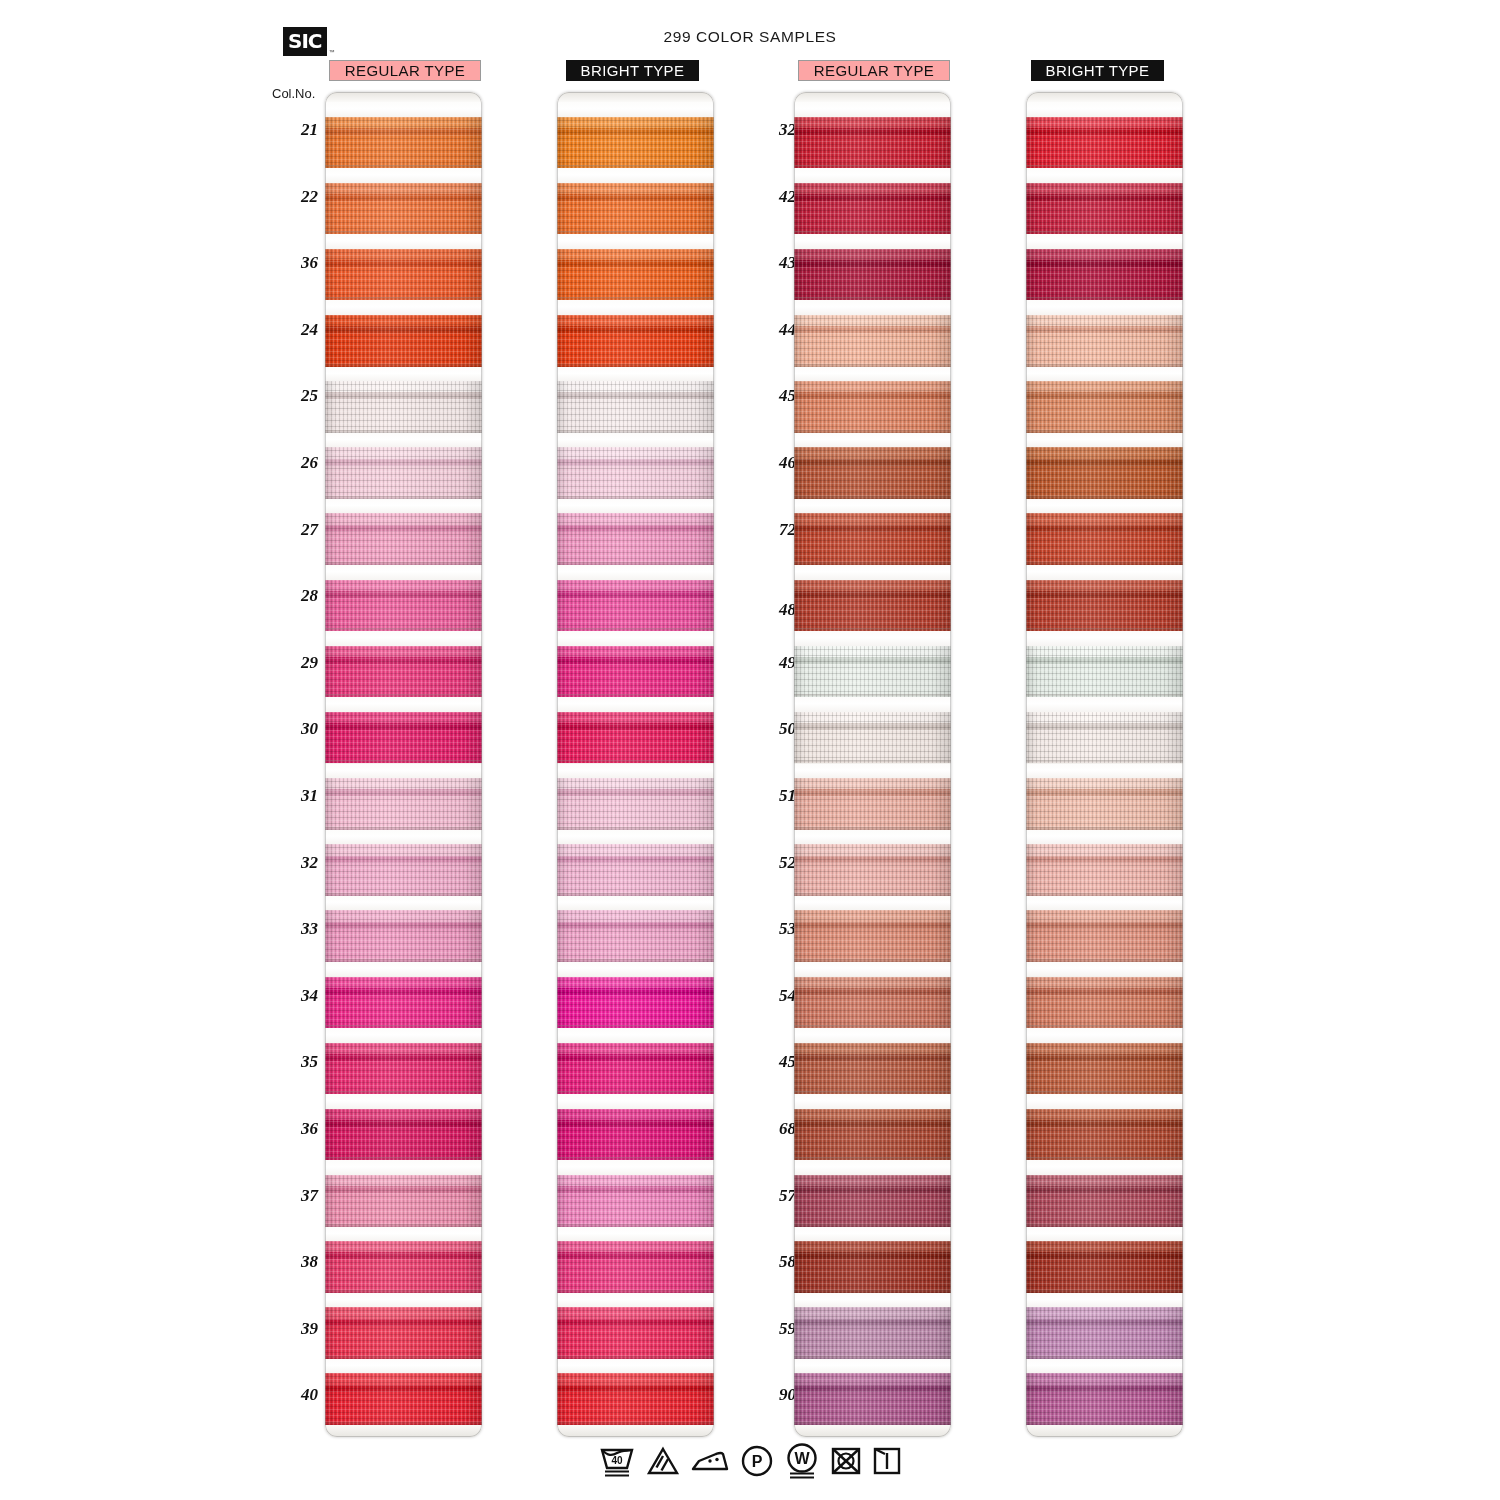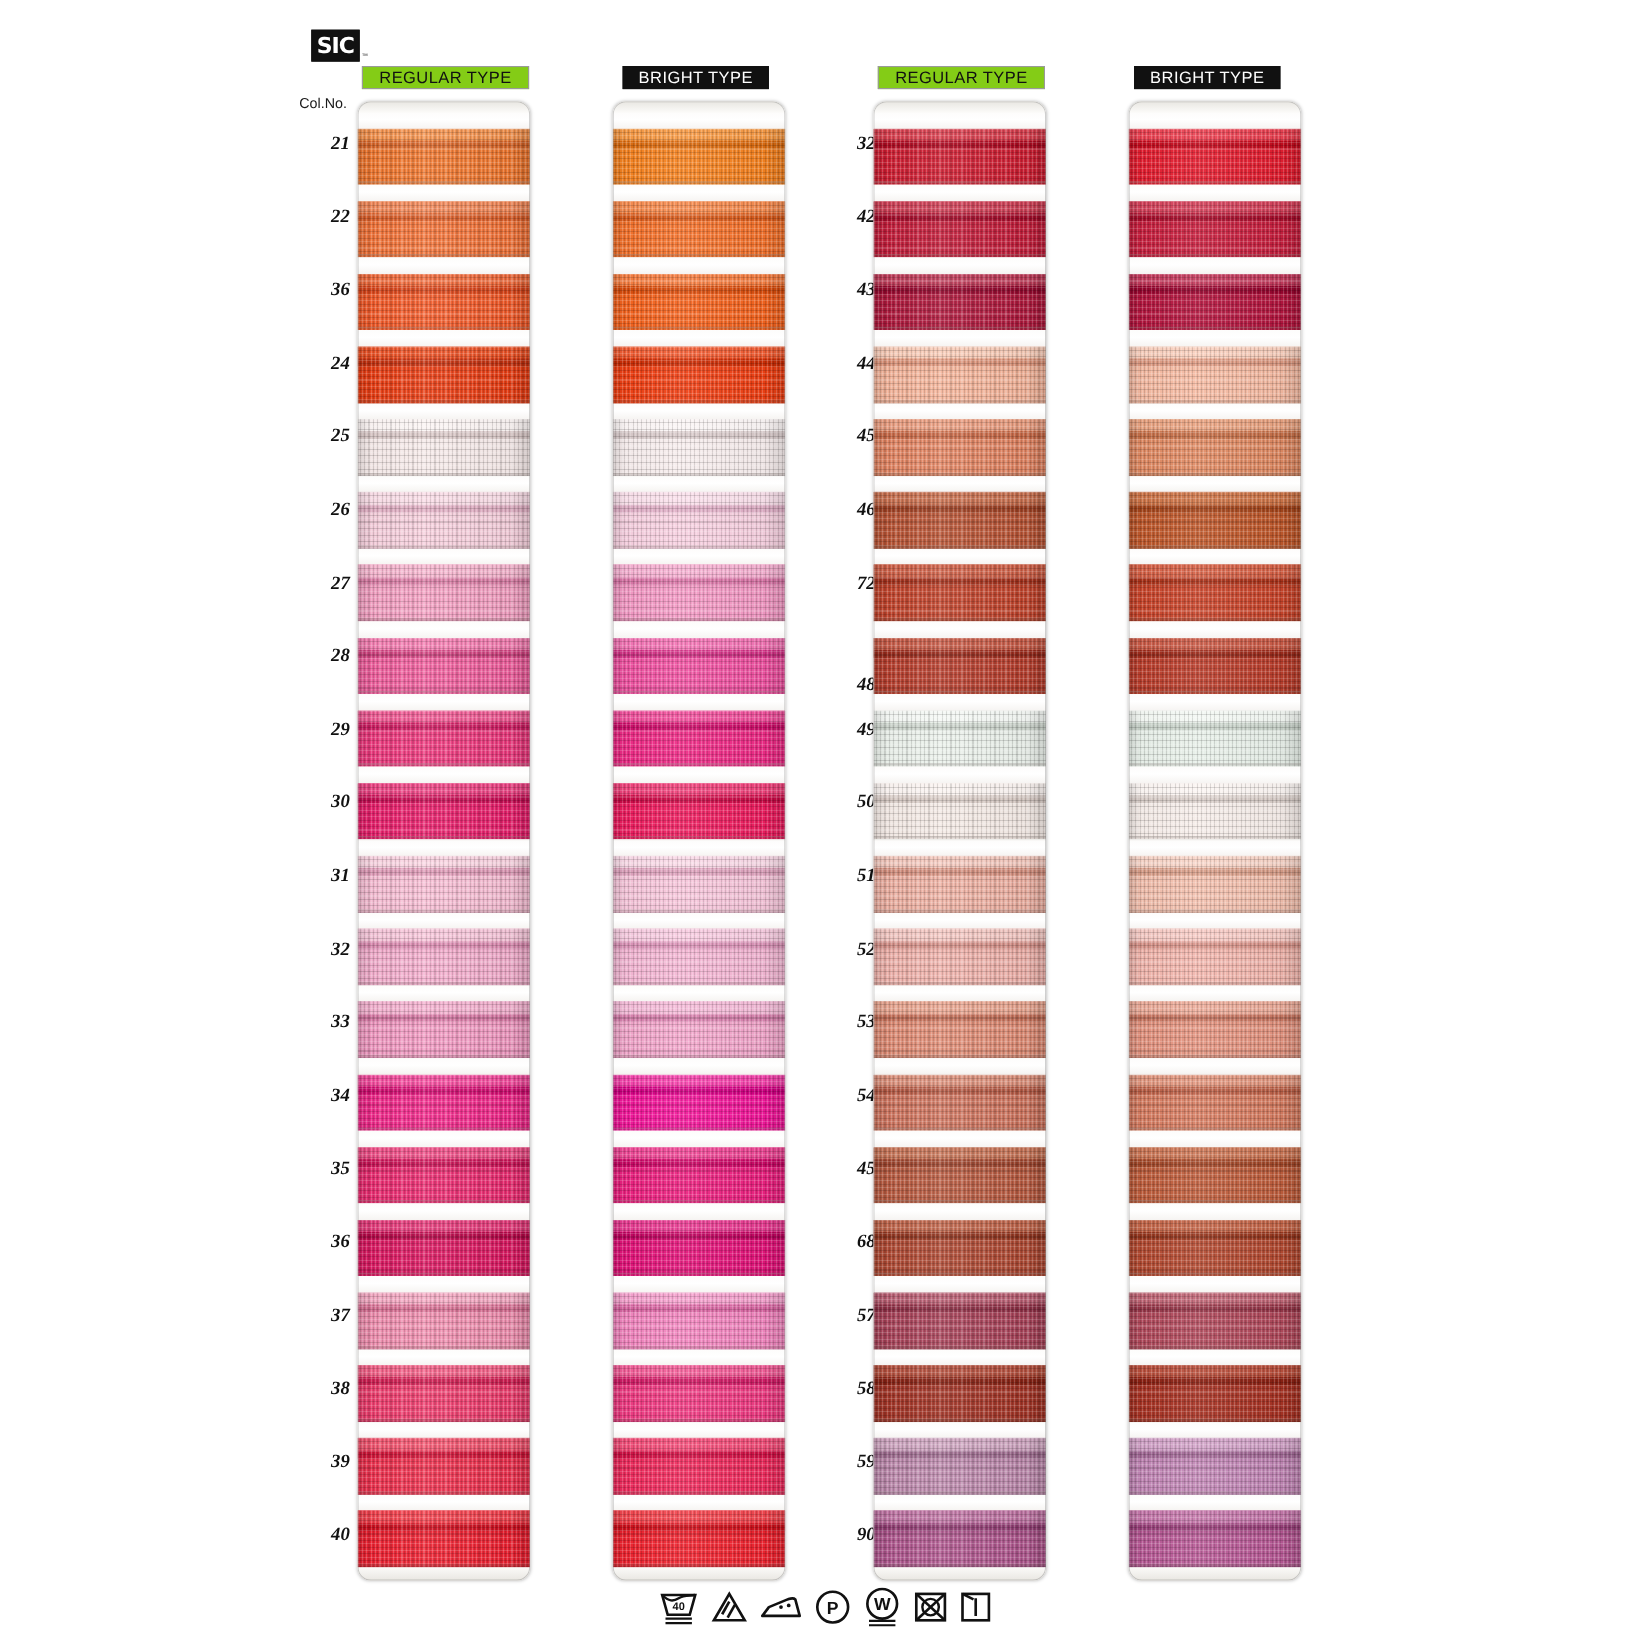--- a/index.html
+++ b/index.html
@@ -60,21 +60,21 @@
     top: 60px;
     height: 21px;
     line-height: 20px;
     text-align: center;
     font-family: "Liberation Sans", sans-serif;
     font-size: 15px;
     letter-spacing: 0.4px;
     white-space: nowrap;
   }
   .type-header.regular {
-    background: #84cc16;
+    background: #fca5a5;
     color: #111;
     border: 1px solid #9a9a9a;
   }
   .type-header.bright {
     background: #111;
     color: #fff;
     border: 1px solid #111;
   }
 
   
@@ -245,20 +245,21 @@
 </head>
 <body>
 
 <div id="page">
 
   <div id="logo-wrap">
     <div id="logo-box">SIC</div>
     <div id="logo-tm">™</div>
   </div>
 
+  <div id="main-title">299 COLOR SAMPLES</div>
 
   <div id="colno-label">Col.No.</div>
 
   <div id="dynamic-root">
       <div class="type-header regular" style="left: 329px; width: 152px;">REGULAR TYPE</div>
       <div class="type-header bright" style="left: 566px; width: 133px;">BRIGHT TYPE</div>
       <div class="type-header regular" style="left: 798px; width: 152px;">REGULAR TYPE</div>
       <div class="type-header bright" style="left: 1031px; width: 133px;">BRIGHT TYPE</div>
       <div class="num-gutter" style="left: 272px;">
         <div class="num-cell" style="top: 21.978px;">21</div>
@@ -283,21 +284,21 @@
         <div class="num-cell" style="top: 1287.38px;">40</div>
       </div>
       <div class="num-gutter" style="left: 750px;">
         <div class="num-cell" style="top: 21.978px;">32</div>
         <div class="num-cell" style="top: 88.578px;">42</div>
         <div class="num-cell" style="top: 155.178px;">43</div>
         <div class="num-cell" style="top: 221.778px;">44</div>
         <div class="num-cell" style="top: 288.378px;">45</div>
         <div class="num-cell" style="top: 354.978px;">46</div>
         <div class="num-cell" style="top: 421.578px;">72</div>
-        <div class="num-cell" style="top: 514px;">48</div>
+        <div class="num-cell" style="top: 502px;">48</div>
         <div class="num-cell" style="top: 554.778px;">49</div>
         <div class="num-cell" style="top: 621.378px;">50</div>
         <div class="num-cell" style="top: 687.978px;">51</div>
         <div class="num-cell" style="top: 754.578px;">52</div>
         <div class="num-cell" style="top: 821.178px;">53</div>
         <div class="num-cell" style="top: 887.778px;">54</div>
         <div class="num-cell" style="top: 954.378px;">45</div>
         <div class="num-cell" style="top: 1020.98px;">68</div>
         <div class="num-cell" style="top: 1087.58px;">57</div>
         <div class="num-cell" style="top: 1154.18px;">58</div>

